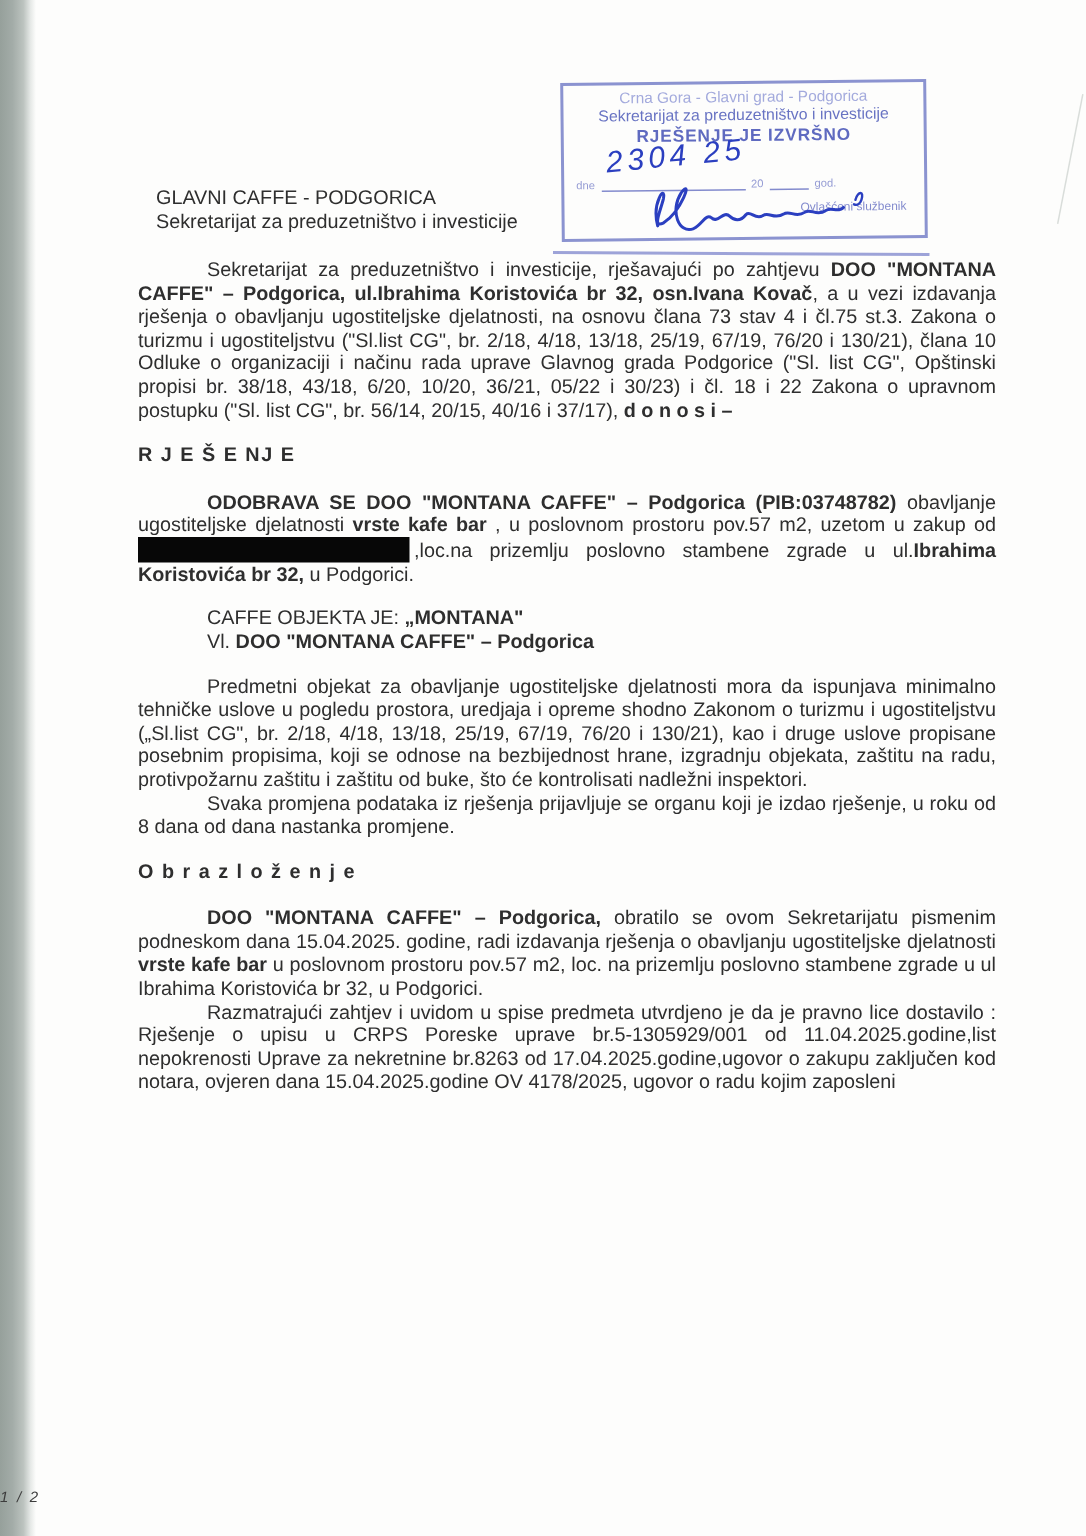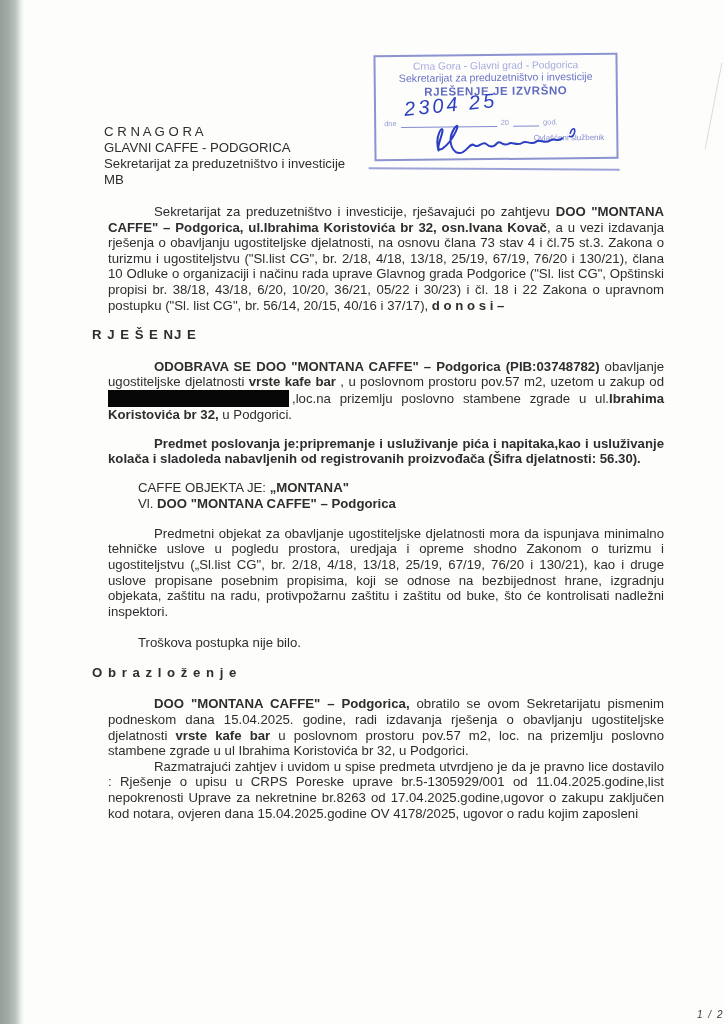--- a/index.html
+++ b/index.html
@@ -20,21 +20,21 @@
     background:#d9ddda;transform:rotate(11deg);
   }
   .content{
     position:absolute;left:92px;top:124px;width:572px;
     font-size:13.2px;line-height:15.6px;
   }
   .hdr{line-height:16px;margin-left:12px;}
   .b{font-weight:bold;}
   p{margin:0;}
   .p{text-indent:46px;}
-  .just{text-align:justify;margin-left:16px;}
+  .just{text-align:justify;}
   .title{
     text-align:left;font-weight:bold;letter-spacing:1px;
     margin-top:14px;
   }
   .mt-lg{margin-top:16px;}
   .mt-md{margin-top:13px;}
   .mt-sm{margin-top:5px;}
   .naziv{margin-top:13px;line-height:16px;}
   .naziv p{margin-left:46px;text-indent:0;}
   .redaction{
@@ -69,21 +69,21 @@
     font-size:20px;font-style:italic;letter-spacing:3px;
     color:#2b3fc0;transform:rotate(-5deg);white-space:nowrap;
   }
   .stamp-officer{
     text-align:right;margin:7px 12px 0 0;
     font-size:8px;color:rgba(78,90,185,0.7);
   }
   .stamp-sig{position:absolute;left:52px;top:58px;}
   
   .footer{
-    position:absolute;left:0;right:0;bottom:4px;text-align:right;
+    position:absolute;left:0;right:0;bottom:20px;text-align:left;
     font-size:10px;font-style:italic;letter-spacing:1.5px;color:#3c3c3c;
   }
 </style>
 </head>
 <body>
 
 <div class="page">
 
   <div class="scan-edge"></div>
   <div class="scan-artifact"></div>
@@ -103,44 +103,41 @@
     <div class="stamp-officer">Ovlašćeni službenik</div>
     <svg class="stamp-sig" width="160" height="48" viewBox="0 0 160 48">
       <path d="M10 36 C6 20 16 8 14 18 C12 26 6 38 14 34 C26 26 34 4 26 14 C18 26 24 42 34 38 C40 35 42 28 46 31 C50 35 54 26 58 30 C61 33 65 34 69 29 C72 26 75 33 80 30 C84 27 88 33 94 29 C98 26 102 32 108 28 C112 25 116 31 122 27 C126 24 130 29 134 25" fill="none" stroke="#2b3fc0" stroke-width="2" stroke-linecap="round"></path>
       <path d="M142 20 C144 14 148 14 146 20 C145 23 143 24 141 23" fill="none" stroke="#2b3fc0" stroke-width="1.6" stroke-linecap="round"></path>
     </svg>
   </div>
 
   <div class="content">
 
     <div class="hdr">
-      <p>C R N A   G O R A</p>
       <p>GLAVNI CAFFE - PODGORICA</p>
       <p>Sekretarijat za preduzetništvo i investicije</p>
-      <p>MB</p>
     </div>
 
     <p class="p just mt-lg"><span>Sekretarijat za preduzetništvo i investicije, rješavajući po zahtjevu </span><span class="b">DOO "MONTANA CAFFE" – Podgorica, ul.Ibrahima Koristovića br 32, osn.Ivana Kovač</span><span>, a u vezi izdavanja rješenja o obavljanju ugostiteljske djelatnosti, na osnovu člana 73 stav 4 i čl.75 st.3. Zakona o turizmu i ugostiteljstvu ("Sl.list CG", br. 2/18, 4/18, 13/18, 25/19, 67/19, 76/20 i 130/21), člana 10 Odluke o organizaciji i načinu rada uprave Glavnog grada Podgorice ("Sl. list CG", Opštinski propisi br. 38/18, 43/18, 6/20, 10/20, 36/21, 05/22 i 30/23) i čl. 18 i 22 Zakona o upravnom postupku ("Sl. list CG", br. 56/14, 20/15, 40/16 i 37/17), </span><span class="b">d o n o s i –</span></p>
 
     <p class="title">R J E Š E NJ E</p>
 
     <p class="p just mt-lg"><span class="b">ODOBRAVA SE DOO "MONTANA CAFFE" – Podgorica (PIB:03748782)</span><span> obavljanje ugostiteljske djelatnosti </span><span class="b">vrste kafe bar</span><span> , u poslovnom prostoru pov.57 m2, uzetom u zakup od </span><span class="redaction"></span><span>,loc.na prizemlju poslovno stambene zgrade u ul.</span><span class="b">Ibrahima Koristovića br 32,</span><span> u Podgorici.</span></p>
 
-    <p class="p just b mt-md">Predmet poslovanja je:pripremanje i usluživanje pića i napitaka,kao i usluživanje kolača i sladoleda nabavljenih od registrovanih proizvođača (Šifra djelatnosti: 56.30).</p>
 
     <div class="naziv">
       <p><span>CAFFE OBJEKTA JE: </span><span class="b">„MONTANA"</span></p>
       <p><span>Vl. </span><span class="b">DOO  "MONTANA CAFFE" – Podgorica</span></p>
     </div>
 
     <p class="p just" style="margin-top:14px">Predmetni objekat za obavljanje ugostiteljske djelatnosti mora da ispunjava minimalno tehničke uslove u pogledu prostora, uredjaja i opreme shodno Zakonom o turizmu i ugostiteljstvu („Sl.list CG", br. 2/18, 4/18, 13/18, 25/19, 67/19, 76/20 i 130/21), kao i druge uslove propisane posebnim propisima, koji se odnose na bezbijednost hrane, izgradnju objekata, zaštitu na radu, protivpožarnu zaštitu i zaštitu od buke, što će kontrolisati nadležni inspektori.</p>
 
+    <p class="p just">Svaka promjena podataka iz rješenja prijavljuje se organu koji je izdao rješenje, u roku od 8 dana od dana nastanka promjene.</p>
 
 
-    <p class="p" style="margin-top:16px">Troškova postupka nije bilo.</p>
 
     <p class="title" style="">O b r a z l o ž e n j e</p>
 
     <p class="p just mt-lg"><span class="b">DOO  "MONTANA CAFFE"  – Podgorica,</span><span> obratilo se ovom Sekretarijatu pismenim podneskom dana 15.04.2025. godine, radi izdavanja rješenja o obavljanju ugostiteljske djelatnosti </span><span class="b">vrste  kafe bar</span><span>  u poslovnom prostoru pov.57 m2, loc. na prizemlju poslovno stambene  zgrade u ul Ibrahima Koristovića br 32, u Podgorici.</span></p>
 
     <p class="p just">Razmatrajući zahtjev i uvidom u spise predmeta utvrdjeno je da je pravno lice dostavilo : Rješenje o upisu u CRPS Poreske uprave br.5-1305929/001 od 11.04.2025.godine,list nepokrenosti Uprave za nekretnine br.8263 od 17.04.2025.godine,ugovor o zakupu zaključen kod notara, ovjeren dana 15.04.2025.godine OV 4178/2025, ugovor o radu kojim zaposleni</p>
 
   </div>
 
   <div class="footer">1 / 2</div>

